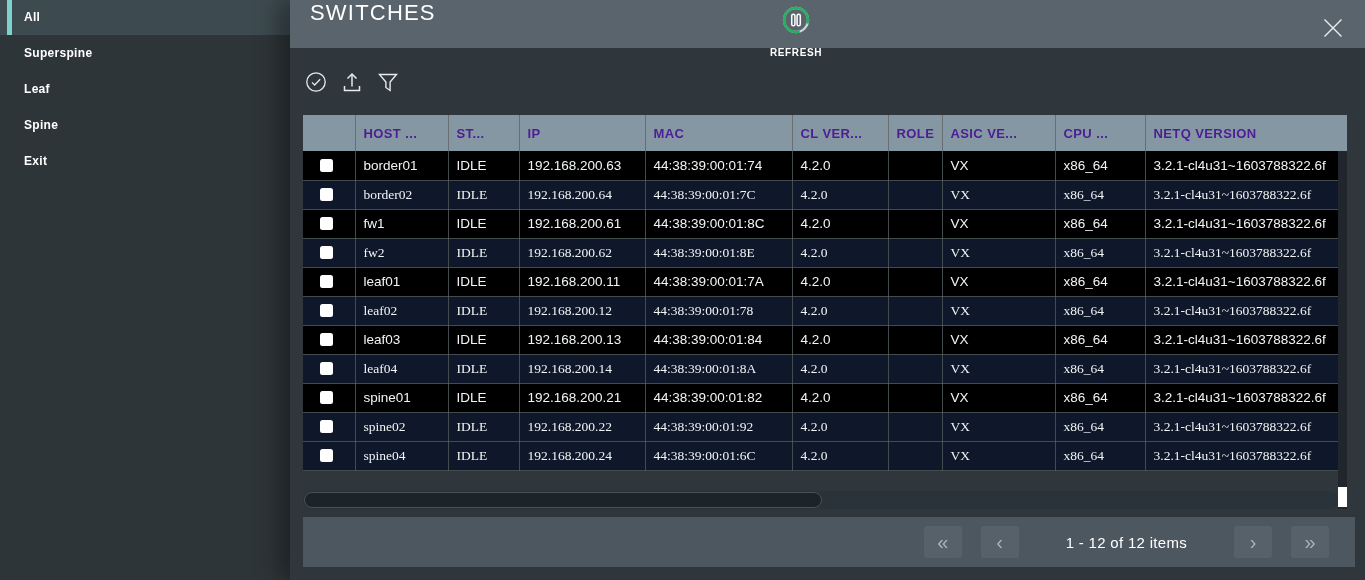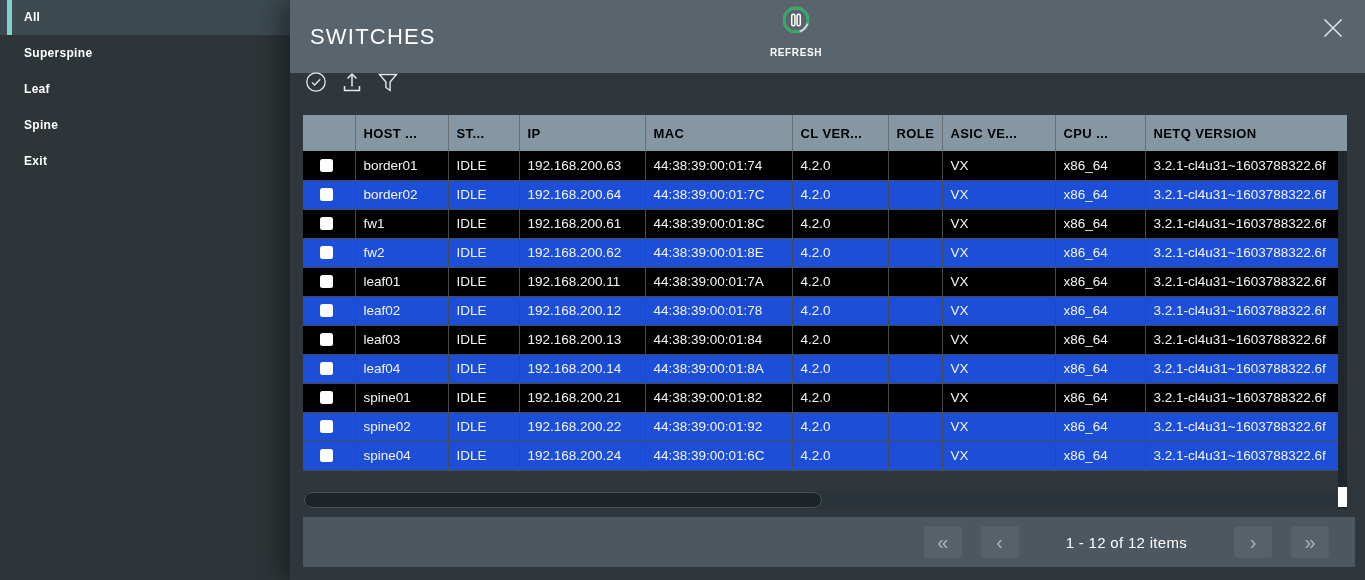--- a/index.html
+++ b/index.html
@@ -18,47 +18,47 @@
   .side-item.selected::before {
     content:""; position:absolute; left:7px; top:0; bottom:0; width:5px;
     background:var(--accent,#7fd1cd);
   }
   
   .panel {
     position:absolute; left:290px; top:0; width:1075px; height:580px;
     background:#2f373c; box-shadow:-12px 0 22px rgba(0,0,0,.35);
   }
   .panel-header {
-    position:absolute; left:0; right:0; top:0; height:73px; background:#5a646d;
-    display:flex; align-items:center;
+    position:absolute; left:0; right:0; top:0; height:48px; background:#5a646d;
+    display:flex; 
   }
   .panel-title { margin-left:20px; color:#ffffff; font-size:22px; font-weight:500; letter-spacing:1.2px; }
   .refresh-btn { position:absolute; left:506px; top:4px; transform:translateX(-50%); text-align:center; cursor:pointer; }
   .refresh-label { color:#ffffff; font-size:10px; font-weight:700; letter-spacing:.6px; margin-top:7px; }
   .close-btn { position:absolute; right:18px; top:14px; width:28px; height:28px; cursor:pointer; }
   
   .toolbar { position:absolute; left:14px; top:70px; display:flex; gap:12px; }
   .tool-btn { width:24px; height:28px; display:flex; align-items:center; justify-content:center; cursor:pointer; }
   
   .table-wrap { position:absolute; left:13px; top:115px; width:1044px; height:394px; overflow:hidden; }
   table.tbl { border-collapse:collapse; table-layout:fixed; width:1044px; }
   .tbl th {
     background:var(--head,#8697a4); height:36px; text-align:left; padding:0 0 0 8px;
-    color:#000000; font-size:13px; font-weight:700; letter-spacing:.4px;
+    color:#4c1d95; font-size:13px; font-weight:700; letter-spacing:.4px;
     border-right:1px solid rgba(255,255,255,.28); white-space:nowrap; overflow:hidden;
   }
   .tbl th:last-child { border-right:none; }
   .tbl td {
     height:29px; padding:0 0 0 8px; color:#f2f5f6; font-size:13.5px; font-weight:500;
     border-right:1px solid rgba(255,255,255,.10); border-bottom:1px solid rgba(255,255,255,.10);
     white-space:nowrap; overflow:hidden;
   }
   .tbl td:last-child { border-right:none; }
   .tbl tr.odd  td { background:#000000; }
-  .tbl tr.even td { background:#1d4ed8; }
+  .tbl tr.even td { background:#0f172a;font-family:Liberation Serif, serif; }
   .cb { width:13px; height:13px; background:#ffffff; border-radius:2.5px; margin-left:9px; cursor:pointer; }
   .hscroll {
     position:absolute; left:0; bottom:0; width:1036px; height:18px;
     background:#2b333a; border-radius:9px; z-index:4;
   }
   .hscroll-thumb {
     position:absolute; left:0; top:0; width:518px; height:16px; margin:1px;
     background:#1d2428; border:1px solid #48525a; border-radius:8px; cursor:grab;
   }
   .vscroll { position:absolute; right:0; top:36px; bottom:0; width:9px; background:#20262b; z-index:5; }

